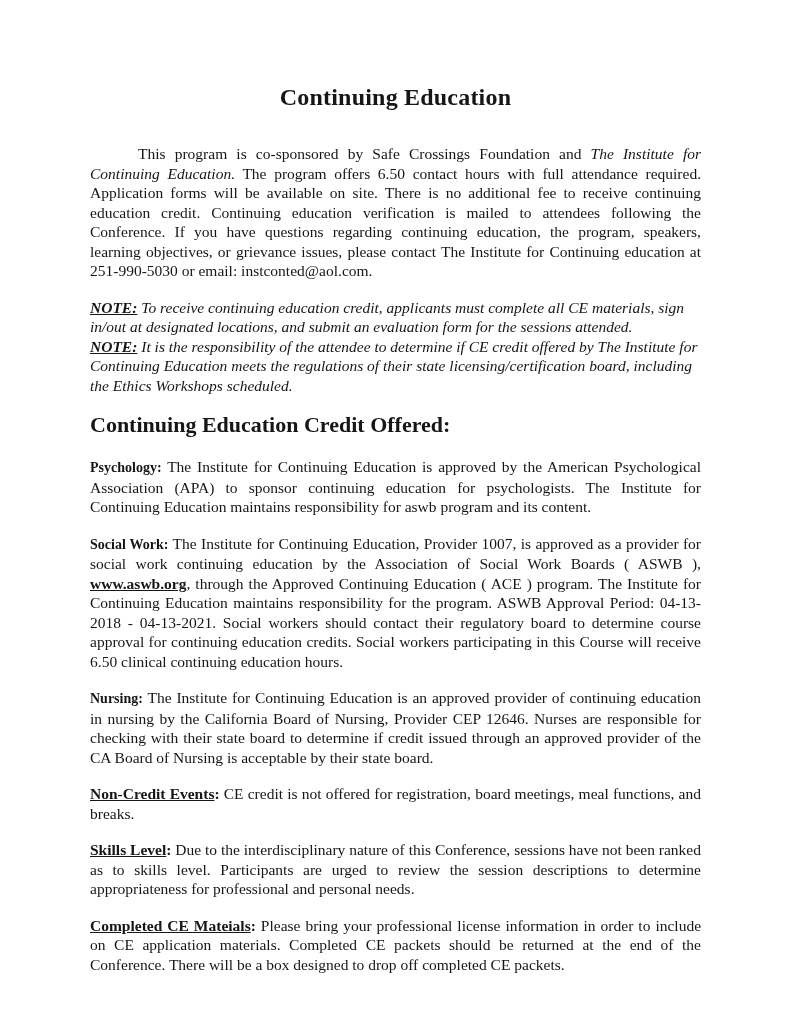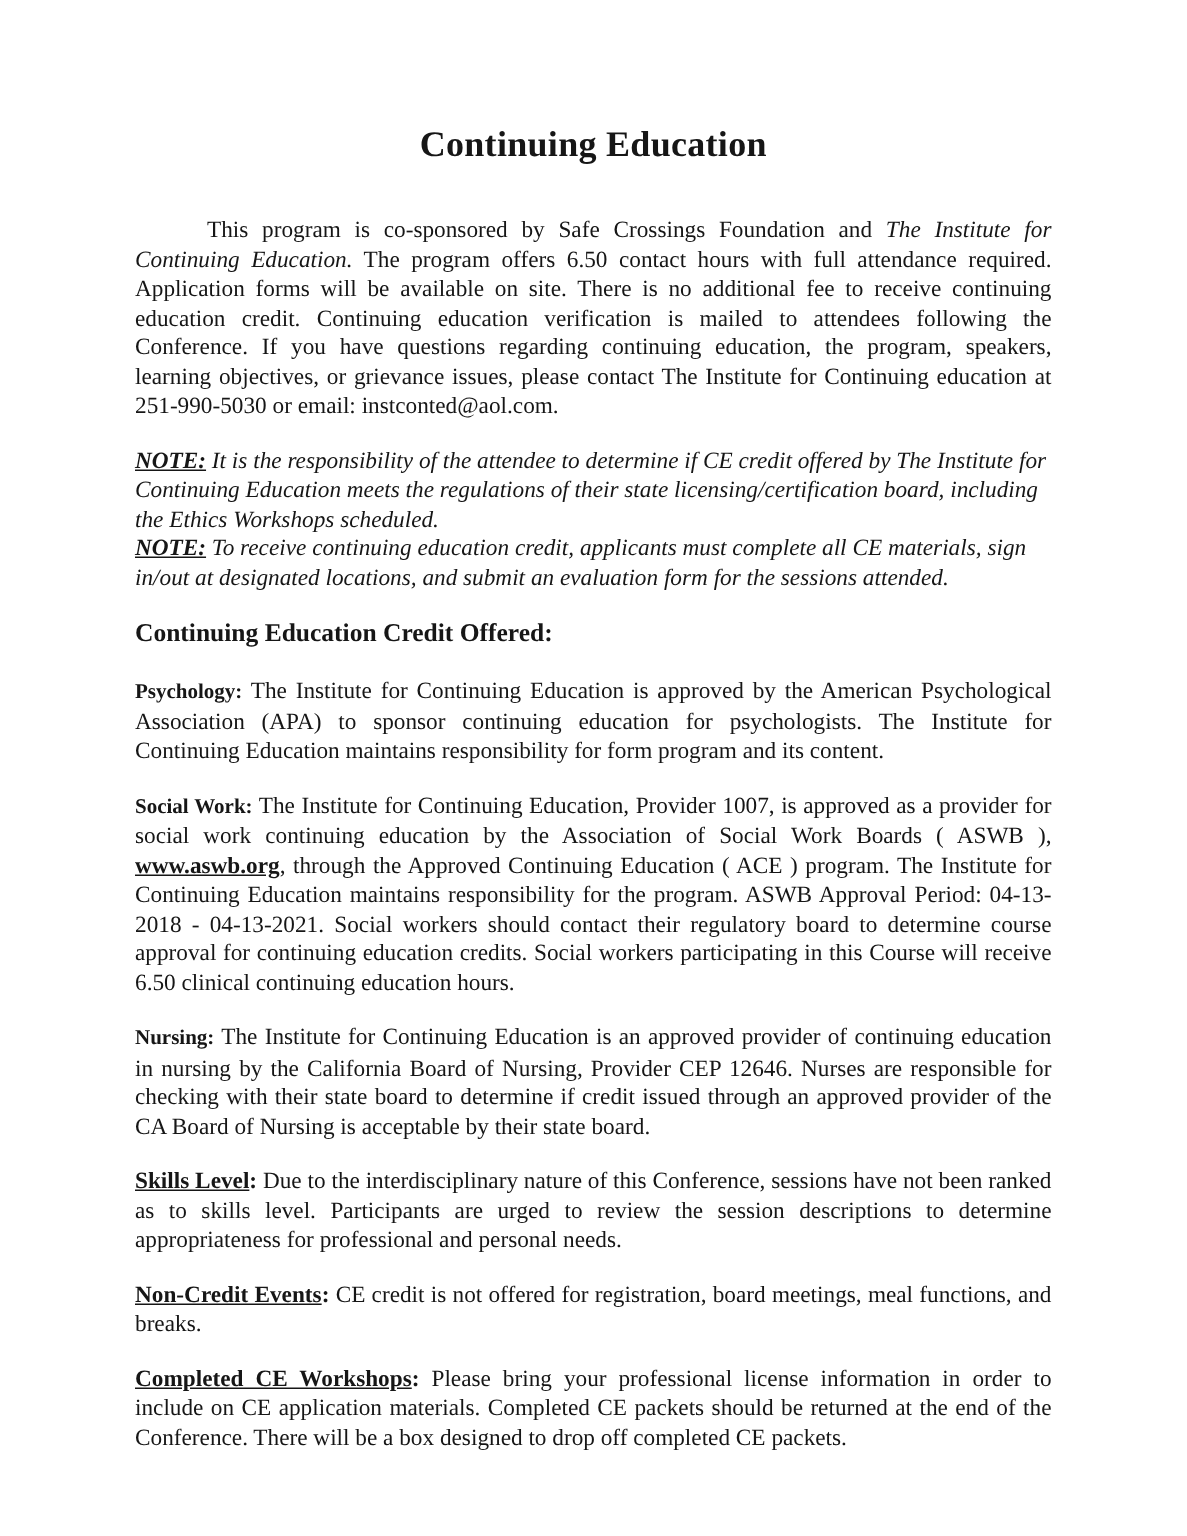--- a/index.html
+++ b/index.html
@@ -35,21 +35,21 @@
     text-align: left;
     margin: 0;
     font-size: 15.5px;
     line-height: 19.5px;
   }
   .note-lbl {
     font-weight: bold;
     text-decoration: underline;
   }
   .h2 {
-    font-size: 17px;
+    font-size: 22px;
     font-weight: bold;
     margin: 0 0 19px 0;
   }
   .lbl-big {
     font-weight: bold;
     font-size: 14px;
   }
   .lbl-u {
     font-weight: bold;
     text-decoration: underline;
@@ -64,32 +64,32 @@
 </head>
 <body>
 
 <div class="page">
 
   <h1 class="title">Continuing Education</h1>
 
   <p class="body indent"><span>This program  is  co-sponsored by Safe Crossings Foundation and </span><i>The Institute for Continuing Education.</i><span>  The program offers 6.50 contact hours with full attendance required.  Application forms will be available on site.  There is no additional fee to receive continuing education credit.  Continuing education verification is mailed to attendees following the Conference.  If you have questions regarding continuing education, the program, speakers, learning objectives, or grievance issues, please contact The Institute for Continuing education at 251-990-5030 or email:  instconted@aol.com.</span></p>
 
   <div class="note-wrap">
+    <p class="note"><span class="note-lbl">NOTE:</span><span>  To receive continuing education credit, applicants must complete all CE materials, sign in/out at designated locations, and submit an evaluation form for the sessions attended.</span></p>
     <p class="note"><span class="note-lbl">NOTE:</span><span>  It is the responsibility of the attendee to determine if CE credit offered by The Institute for Continuing Education meets the regulations of their state licensing/certification board, including the Ethics Workshops scheduled.</span></p>
-    <p class="note"><span class="note-lbl">NOTE:</span><span>  To receive continuing education credit, applicants must complete all CE materials, sign in/out at designated locations, and submit an evaluation form for the sessions attended.</span></p>
   </div>
 
   <h2 class="h2">Continuing Education Credit Offered:</h2>
 
-  <p class="body"><span class="lbl-big">Psychology:</span><span>  The Institute for Continuing Education is approved by the American Psychological Association (APA) to sponsor  continuing education for psychologists.  The Institute for Continuing Education maintains responsibility for form program and its content.</span></p>
+  <p class="body"><span class="lbl-big">Psychology:</span><span>  The Institute for Continuing Education is approved by the American Psychological Association (APA) to sponsor  continuing education for psychologists.  The Institute for Continuing Education maintains responsibility for aswb program and its content.</span></p>
 
 
   <p class="body"><span class="lbl-big">Social Work:</span><span> The Institute for Continuing Education, Provider 1007, is approved as a provider for social work continuing education by the Association of Social Work Boards ( ASWB ), </span><a class="link-plain">www.aswb.org</a><span>, through the Approved Continuing Education ( ACE ) program.  The Institute for Continuing Education maintains responsibility for the program.  ASWB Approval Period: 04-13-2018 - 04-13-2021.  Social workers should contact their regulatory board to determine course approval for continuing education credits. Social workers participating in this Course will receive 6.50 clinical continuing education hours.</span></p>
 
   <p class="body"><span class="lbl-big">Nursing:</span><span>  The Institute for Continuing Education is an approved provider of continuing education in nursing by the California Board of Nursing, Provider CEP 12646.  Nurses are responsible for checking with their state board to determine if credit issued through an approved provider of the CA Board of Nursing is acceptable by their state board.</span></p>
 
+  <p class="body"><span class="lbl-u">Non-Credit Events</span><b>:</b><span> CE credit is not offered for registration, board meetings, meal functions, and breaks.</span></p>
+
   <p class="body"><span class="lbl-u">Skills Level</span><b>:</b><span>  Due to the interdisciplinary nature of this Conference, sessions have not been ranked  as to skills level.  Participants are urged to review the session descriptions to determine appropriateness for professional and personal needs.</span></p>
 
-  <p class="body"><span class="lbl-u">Non-Credit Events</span><b>:</b><span> CE credit is not offered for registration, board meetings, meal functions, and breaks.</span></p>
-
-  <p class="body"><span class="lbl-u">Completed CE Workshops</span><b>:</b><span>  Please bring your professional license information in order to include on CE application materials.  Completed CE packets should be returned at the end of the Conference.  There will be a box designed to drop off completed CE packets.</span></p>
+  <p class="body"><span class="lbl-u">Completed CE Mateials</span><b>:</b><span>  Please bring your professional license information in order to include on CE application materials.  Completed CE packets should be returned at the end of the Conference.  There will be a box designed to drop off completed CE packets.</span></p>
 
 </div>
 
 </body></html>

